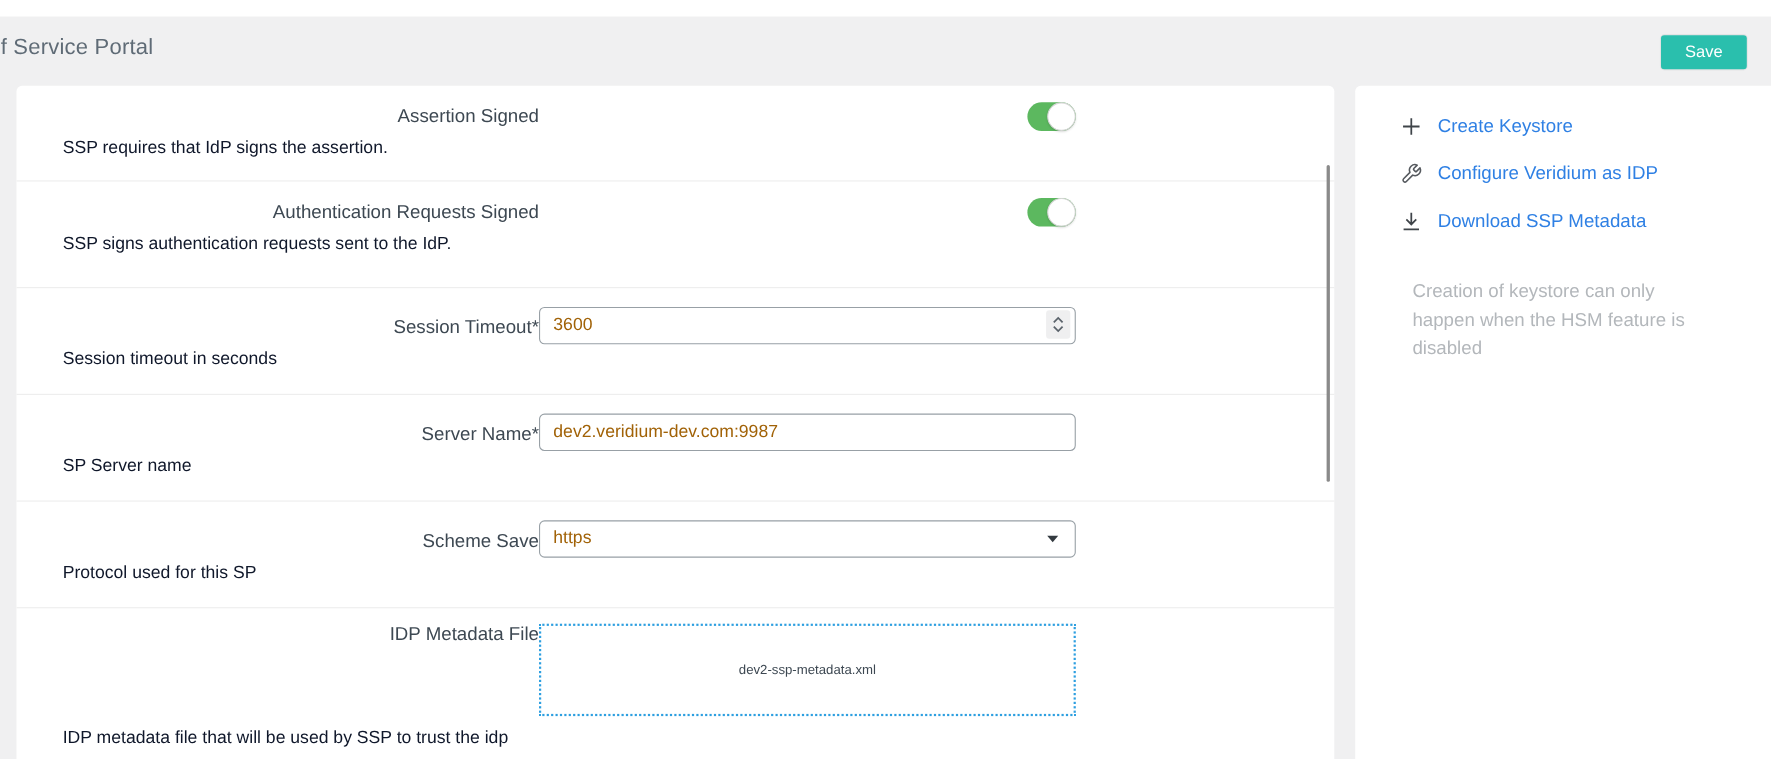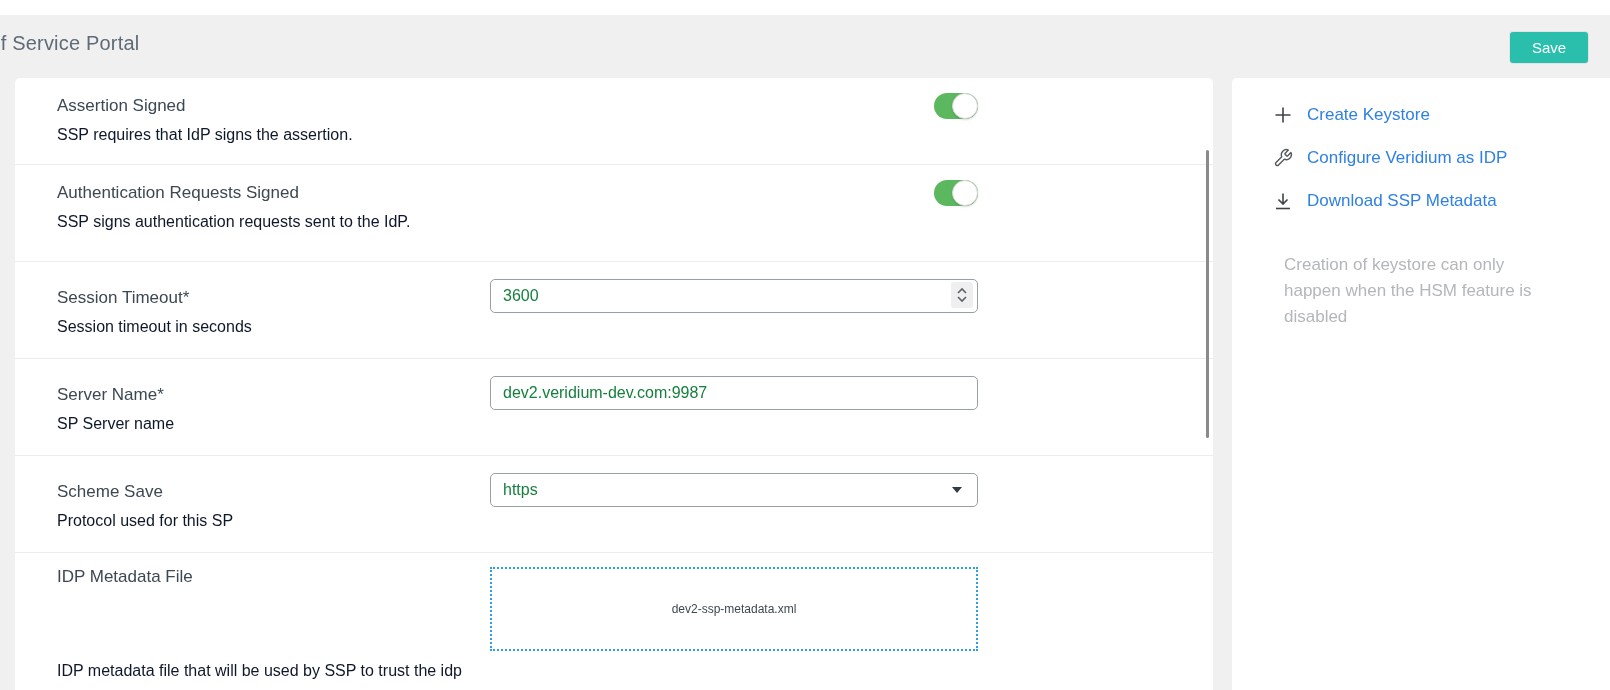--- a/index.html
+++ b/index.html
@@ -24,41 +24,41 @@
   .main-panel {
     position:absolute; left:15px; top:78px; width:1198px; height:612px;
     background:#ffffff; border-radius:5px 5px 0 0;
   }
   .srow {
     display:flex; padding-left:42px; border-bottom:1px solid #ededed;
   }
   .srow.last { border-bottom:none; }
   .labelcol { width:433px; padding-top:18px; }
   .row-input .labelcol { padding-top:26px; }
-  .row-label { font-size:17px; color:#3d4852; margin-bottom:9px; line-height:20px; }
+  .row-label { font-size:17px; color:#3d4852; margin-bottom:9px; line-height:20px;text-align:right; }
   .row-desc  { font-size:16px; color:#0f172a; line-height:19px; }
   .controlcol { width:488px; padding-top:15px; display:flex; justify-content:flex-end; }
   .row-input .controlcol { padding-top:17px; }
   .r1 { height:87px; } .r1 .labelcol { padding-top:18px; }
   .r2, .r3, .r4, .r5 { height:97px; }
   
   .toggle {
     position:relative; width:44px; height:26px; border-radius:13px;
     background:#5cb85f; cursor:pointer; flex:0 0 auto;
   }
   .toggle .knob {
     position:absolute; top:0px; right:0px; width:26px; height:26px;
     background:#ffffff; border:1px solid #d6d6d6; border-radius:50%;
     box-shadow:0 1px 2px rgba(0,0,0,0.15);
   }
   
   .text-input, .select-box {
     width:488px; height:32px; background:#fff;
     border:1px solid #98a0a6; border-radius:5px;
-    font-size:16px; color:#15803d; font-family:inherit;
+    font-size:16px; color:#a16207; font-family:inherit;
     padding:16px 12px; outline:none;
   }
   .num-wrap { position:relative; width:488px; }
   .num-wrap input { width:488px; }
   .spinner {
     position:absolute; right:5px; top:3px; width:22px; height:26px;
     background:#efeff0; border-radius:3px;
     display:flex; flex-direction:column; align-items:center; justify-content:center;
     cursor:pointer;
   }

